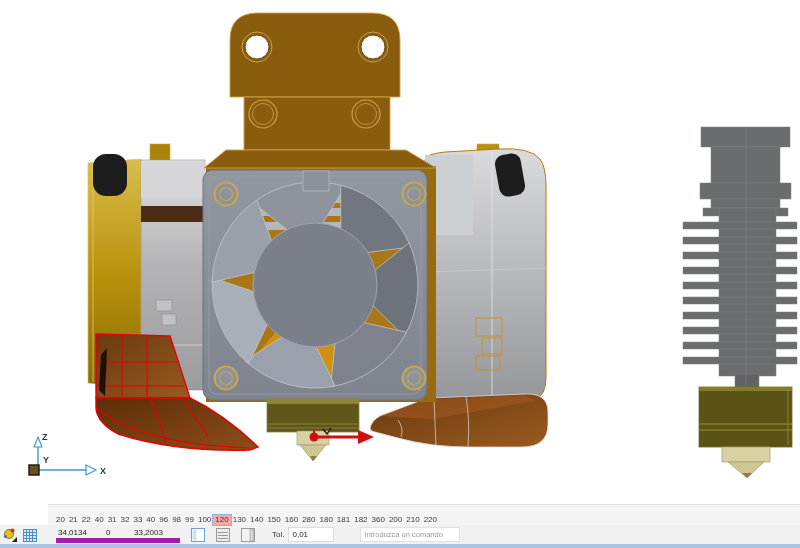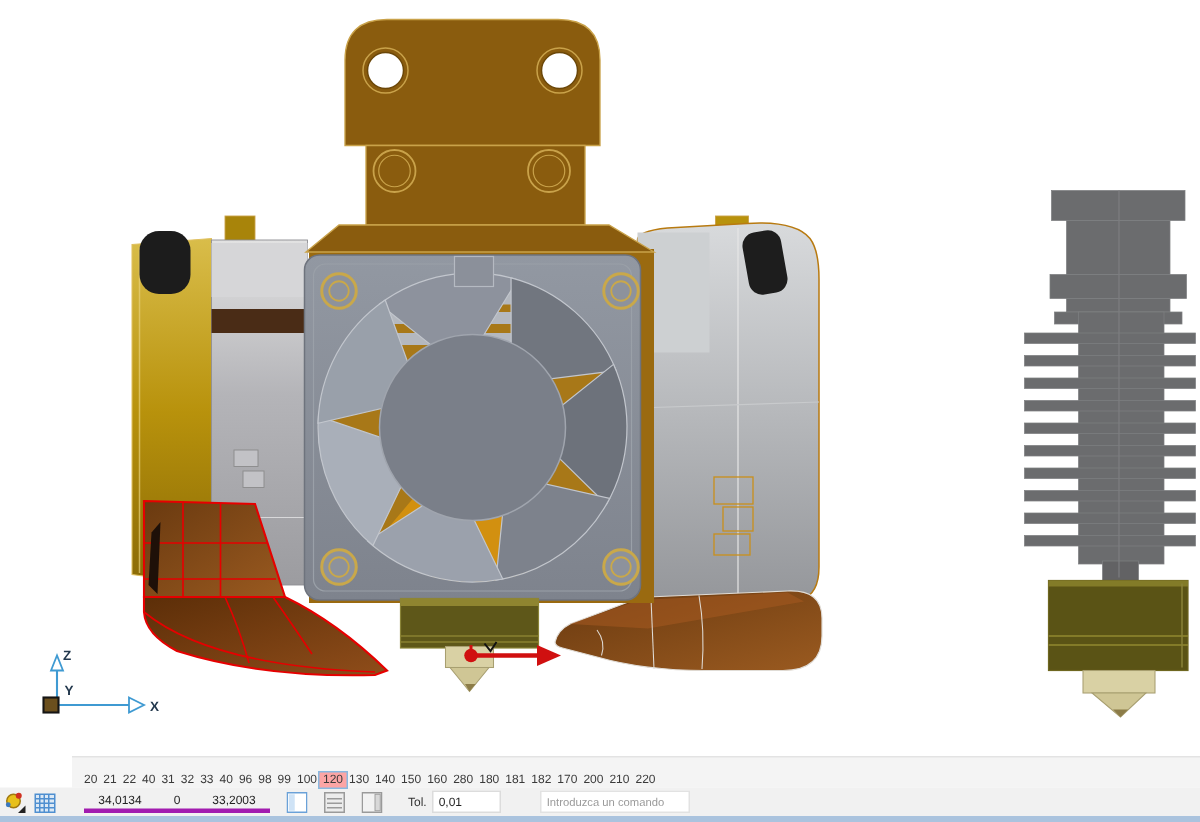--- a/index.html
+++ b/index.html
@@ -12,22 +12,22 @@
   .ruler{height:21px;background:#f4f4f4;border-top:1px solid #e3e3e3;
          display:flex;align-items:flex-end;gap:0;padding-left:6px;box-sizing:border-box;
          font-size:8px;color:#3a3a3a;margin-left:48px;}
   .ruler-num{padding:1px 2px;line-height:1;cursor:default;}
   .ruler-num.active{background:#fca5a5;box-shadow:0 0 0 1px #88b8e0;}
 
   
   .toolbar{height:19px;background:#f1f1f1;display:flex;align-items:center;
            padding-left:2px;box-sizing:border-box;font-size:8px;color:#333;}
   .tb-icon{width:16px;height:16px;display:flex;align-items:center;justify-content:center;flex:none;}
-  .coord-input{width:44px;height:12px;border:none;border-bottom:3px solid #a21caf;background:transparent;
-               font-family:"Liberation Sans",sans-serif;font-size:8px;color:#222;padding:0 2px;outline:none;text-align:center;}
+  .coord-input{width:44px;height:12px;border:none;border-bottom:5px solid #a21caf;background:transparent;
+               font-family:"Liberation Sans",sans-serif;font-size:8px;color:#222;padding:0 2px;outline:none;}
   .coord-input.small{width:24px;}
   .panel-icons{display:flex;gap:9px;margin-left:10px;}
   .tol-label{margin-left:16px;color:#333;}
   .tol-input{width:38px;height:13px;border:1px solid #dcdcdc;background:#fff;margin-left:4px;
              font-family:"Liberation Sans",sans-serif;font-size:8px;color:#222;padding:0 3px;outline:none;}
   .cmd-input{width:92px;height:13px;border:1px solid #e2e2e2;background:#fff;margin-left:26px;
              font-family:"Liberation Sans",sans-serif;font-size:7.5px;color:#222;padding:0 3px;outline:none;}
   .cmd-input::placeholder{color:#9a9a9a;}
   .bottom-edge{height:4px;background:#aac3de;}
 
@@ -251,21 +251,21 @@
       <span class="ruler-num">100</span>
       <span class="ruler-num active">120</span>
       <span class="ruler-num">130</span>
       <span class="ruler-num">140</span>
       <span class="ruler-num">150</span>
       <span class="ruler-num">160</span>
       <span class="ruler-num">280</span>
       <span class="ruler-num">180</span>
       <span class="ruler-num">181</span>
       <span class="ruler-num">182</span>
-      <span class="ruler-num">170</span>
+      <span class="ruler-num">360</span>
       <span class="ruler-num">200</span>
       <span class="ruler-num">210</span>
       <span class="ruler-num">220</span>
     </div>
 
   <div class="toolbar">
     <div class="tb-icon">
       <svg width="16" height="16">
         <circle cx="7" cy="7" r="4.5" fill="#e8c01a" stroke="#a07810"></circle>
         <circle cx="10.5" cy="3.5" r="2" fill="#d03020"></circle>

